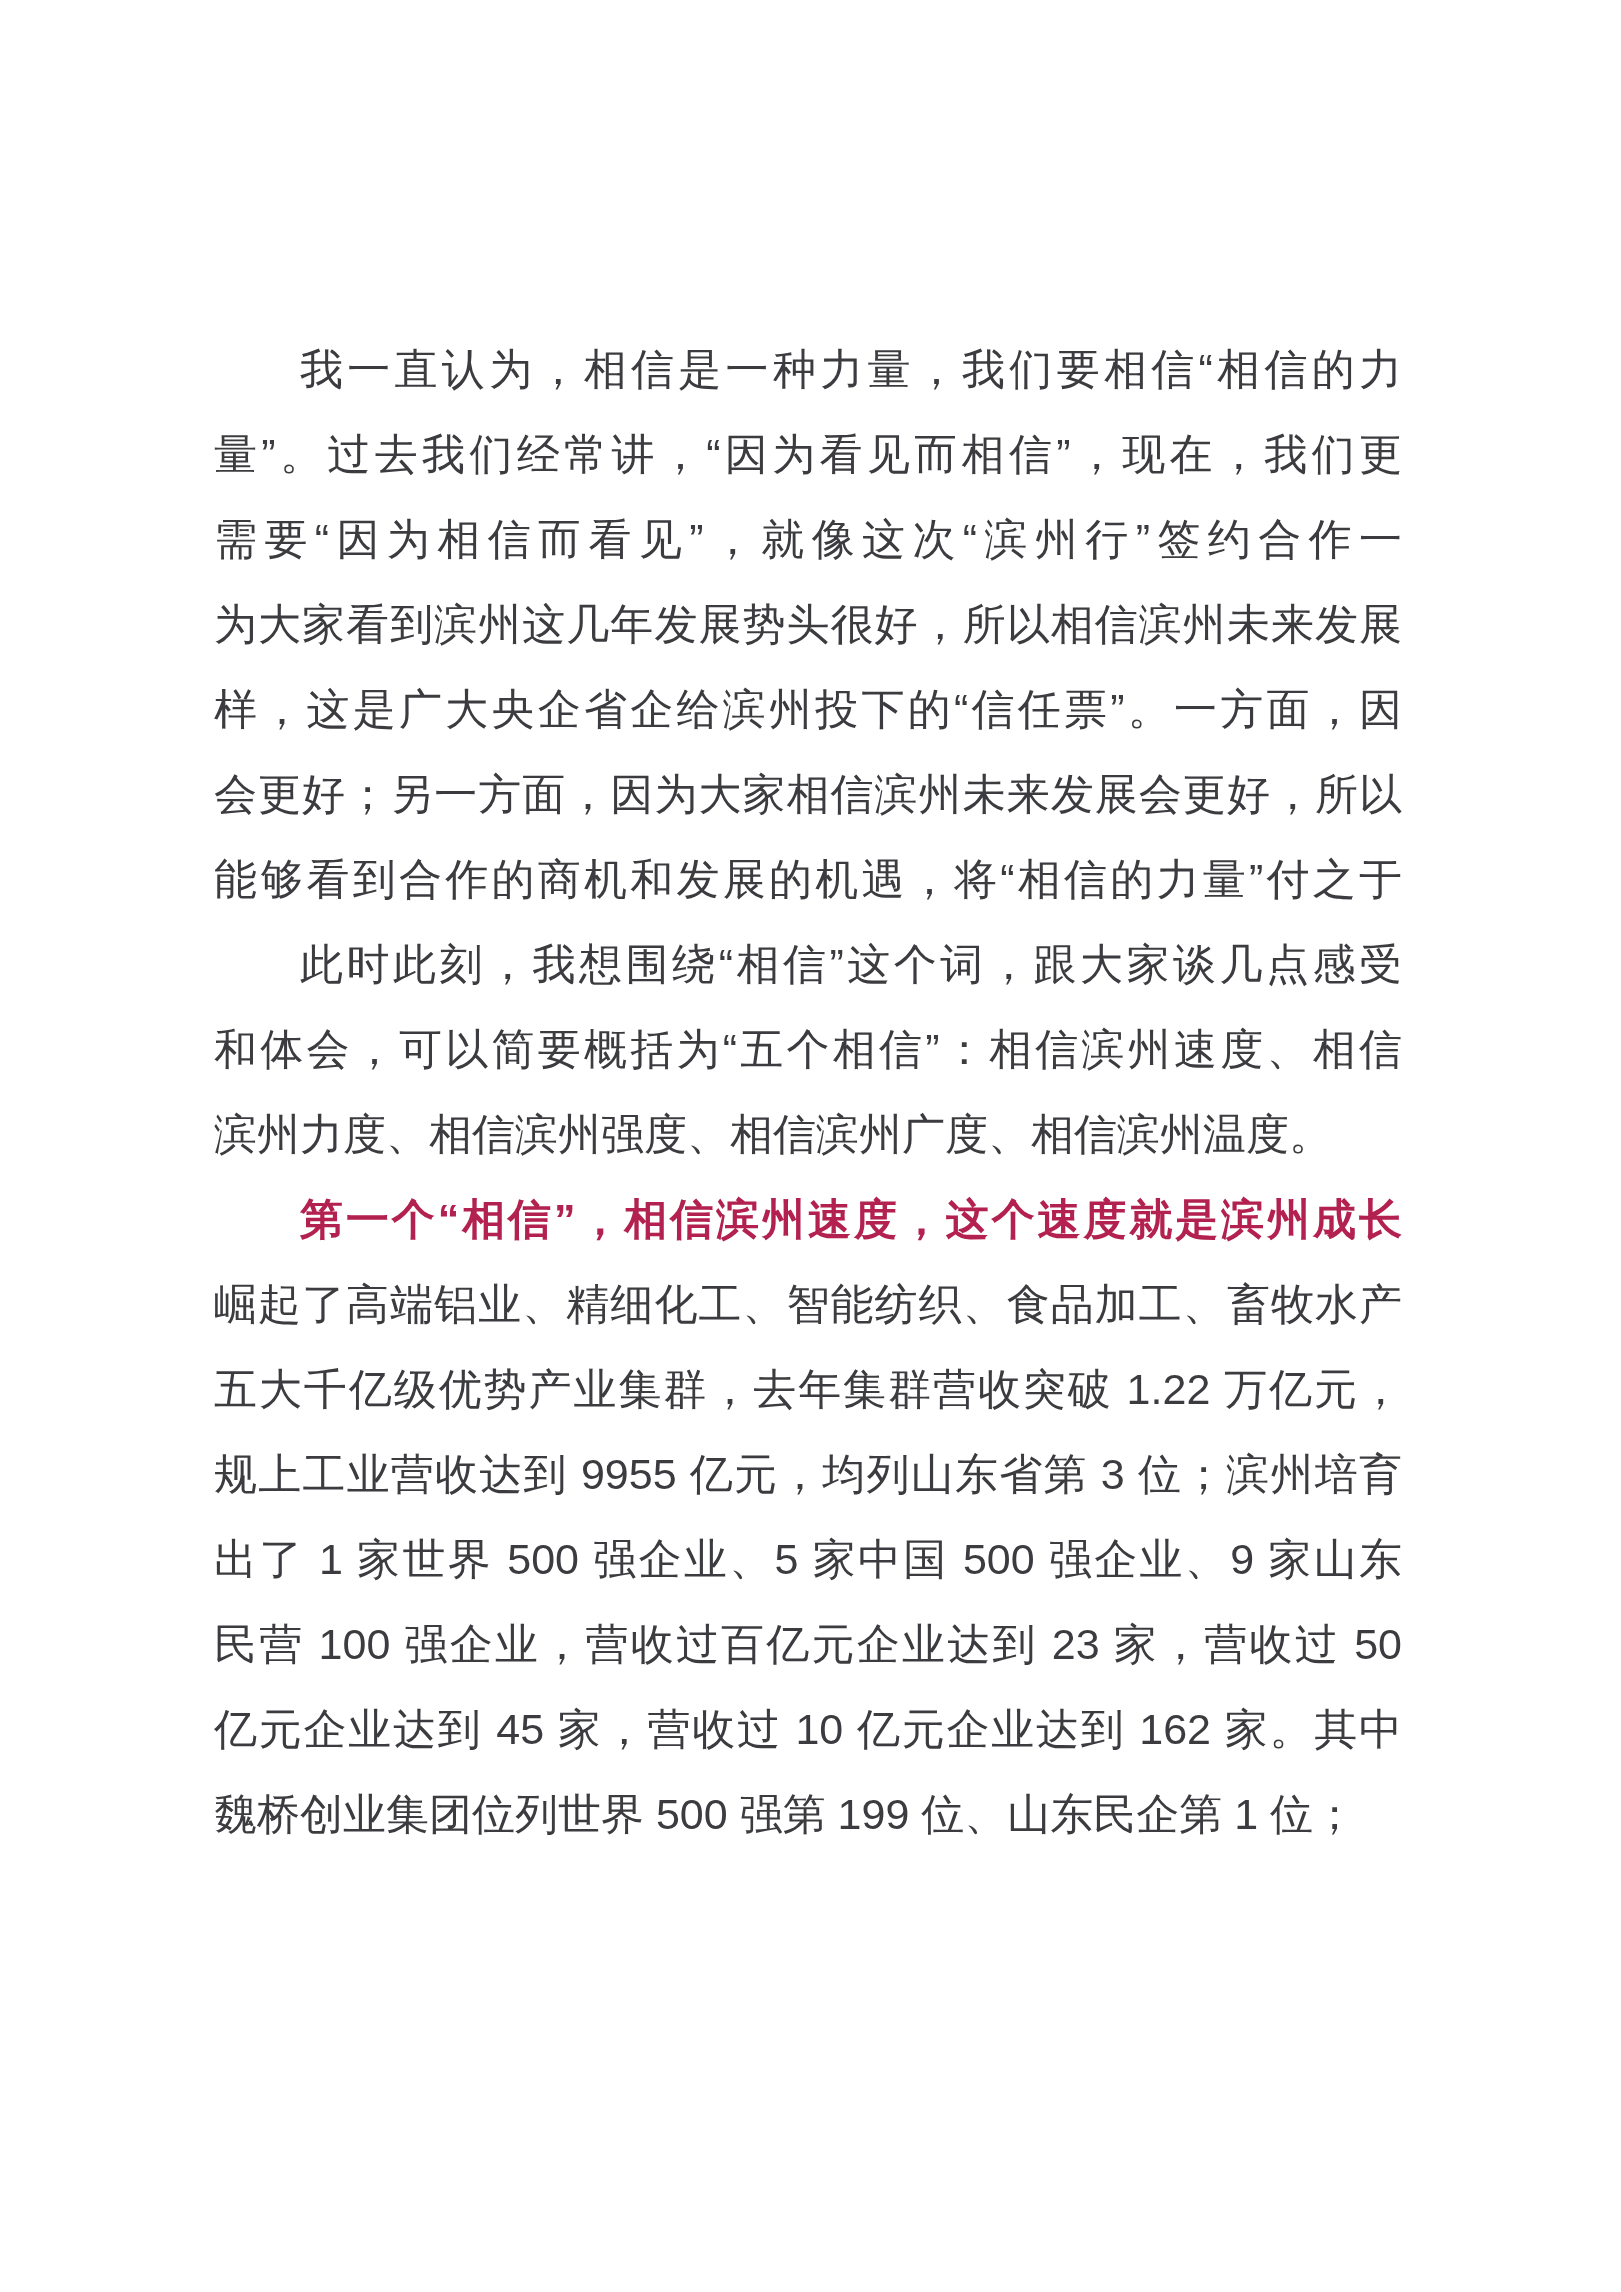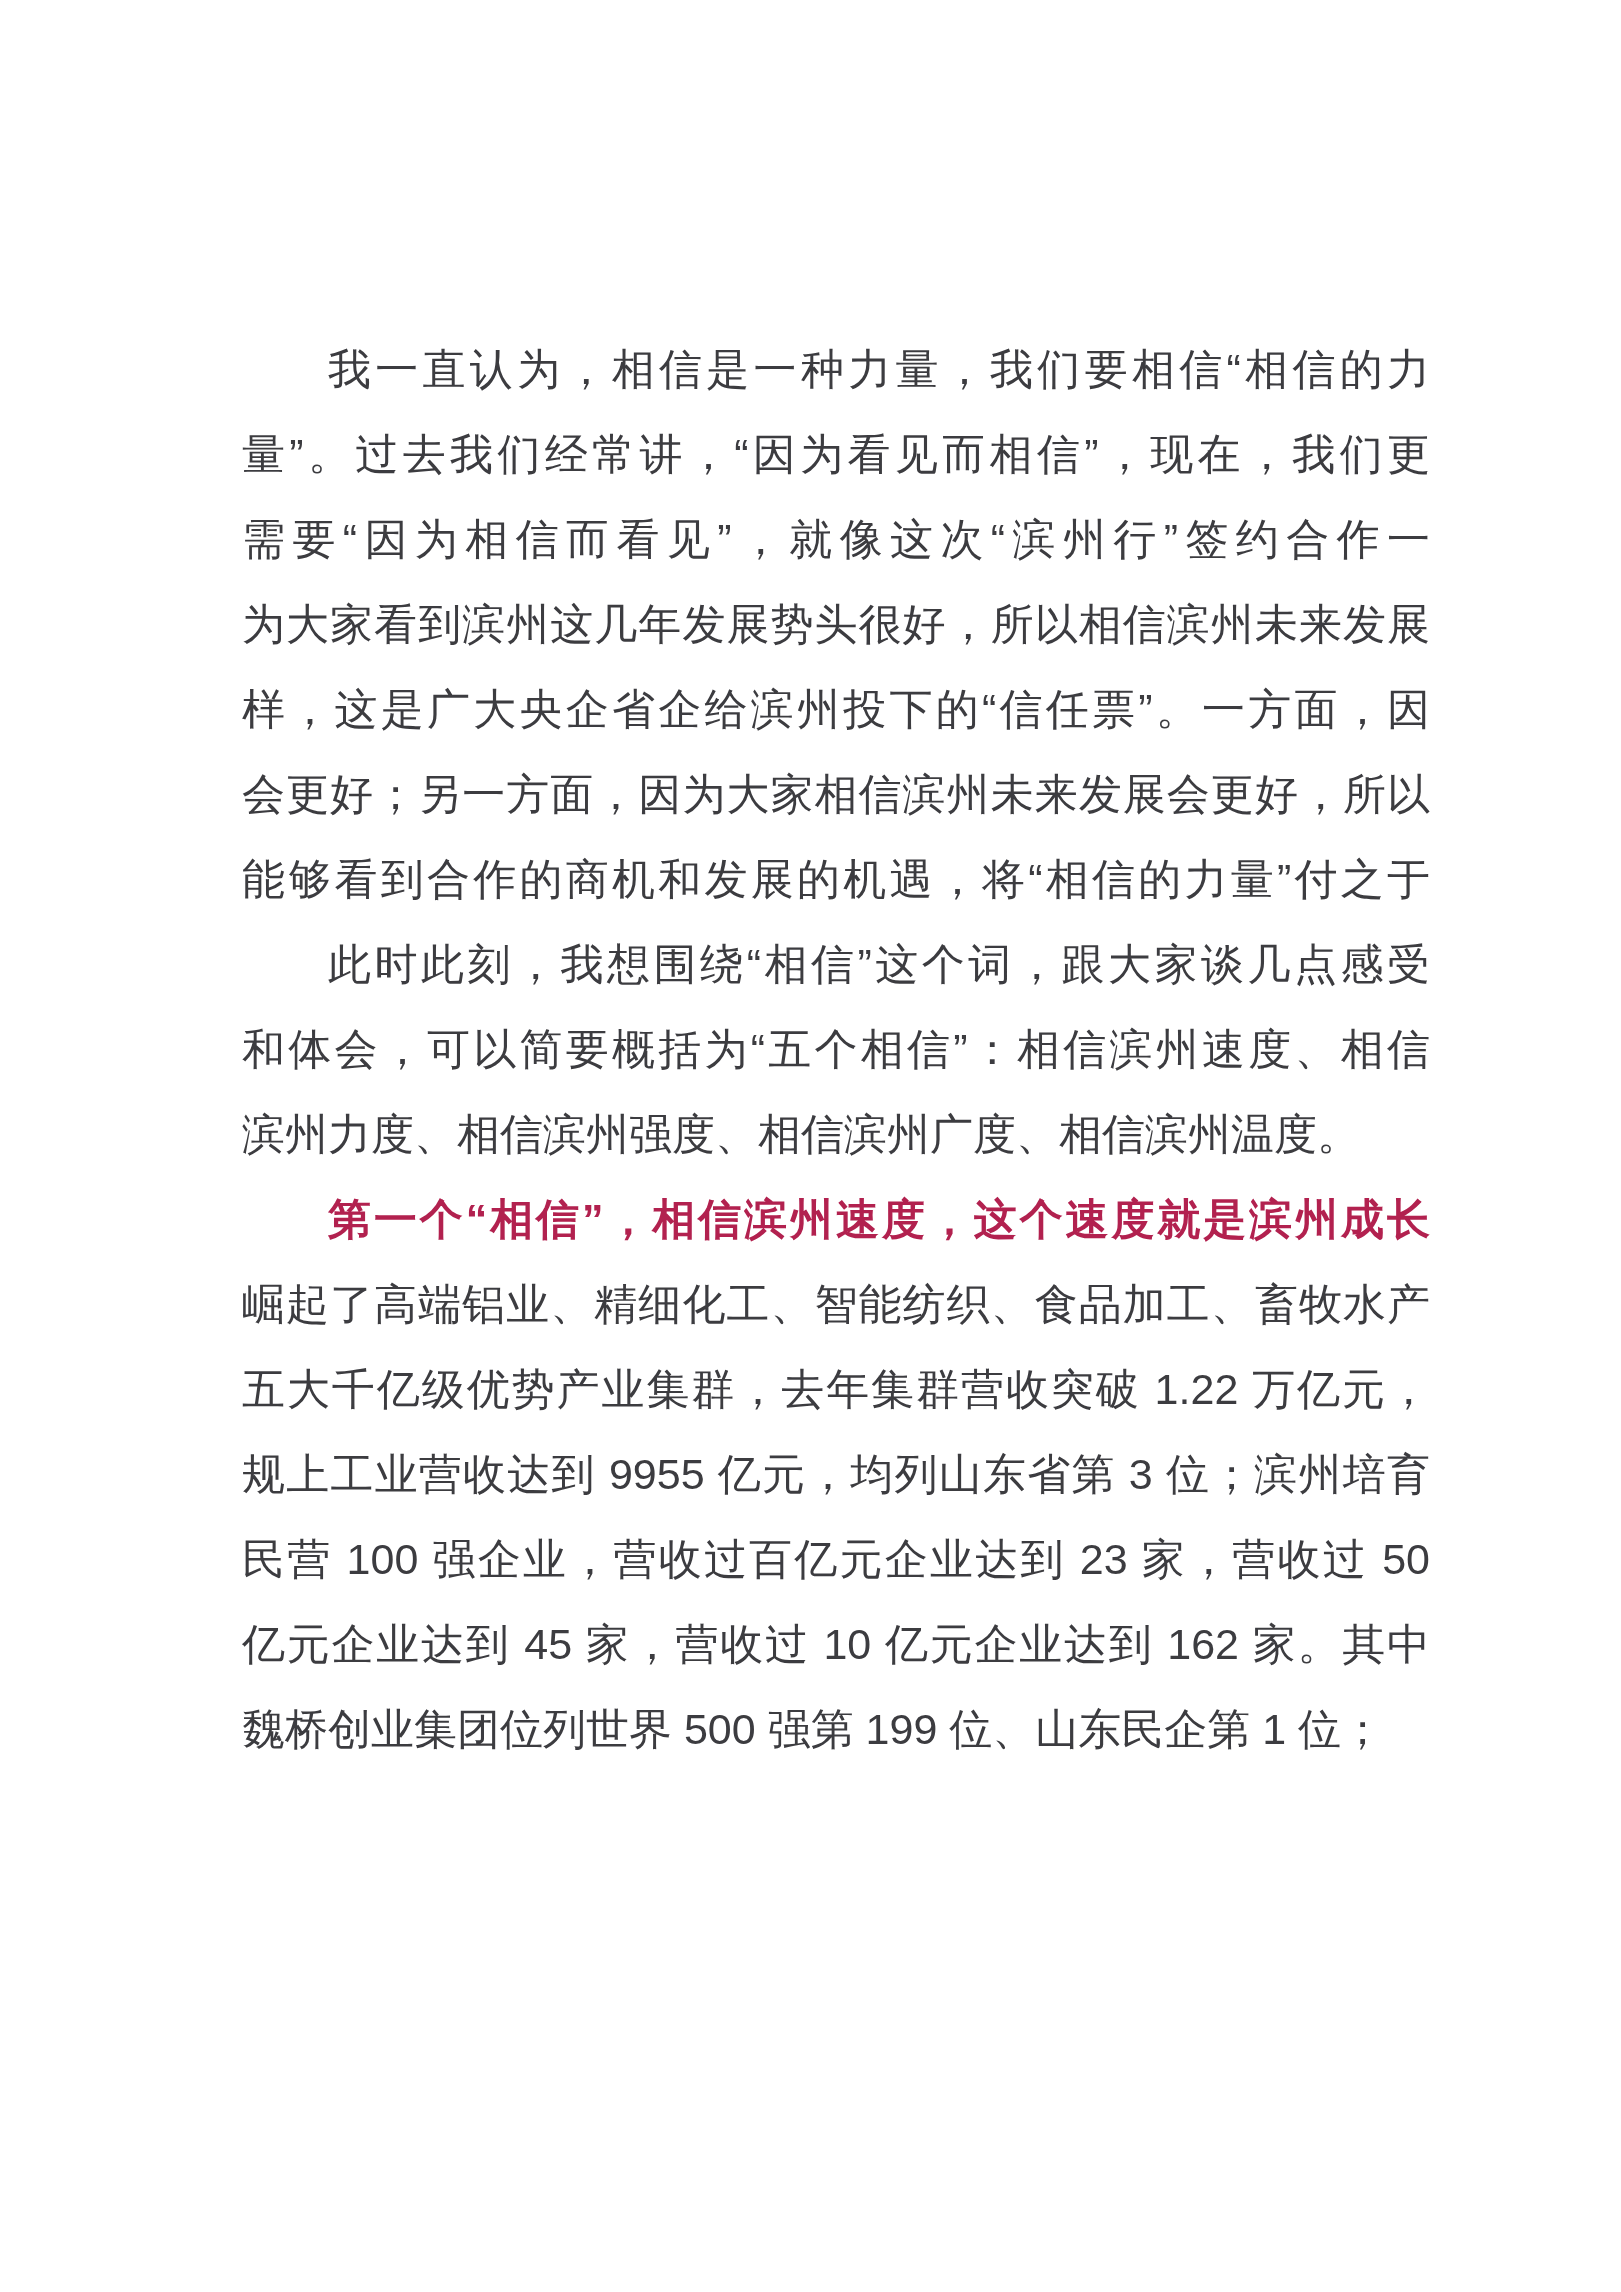--- a/index.html
+++ b/index.html
@@ -16,21 +16,20 @@
   }
   .content {
     position: absolute;
     left: 214px;
     top: 327px;
     width: 1188px;
     font-family: "Liberation Sans", sans-serif;
     font-size: 43px;
     line-height: 85px;
     color: #3c3c40;
-    margin-left: 28px;
   }
   .line {
     text-align: justify;
     text-align-last: justify;
     white-space: normal;
   }
   .line.final {
     text-align-last: left;
   }
   .line.indent {
@@ -56,19 +55,20 @@
     <div class="line">能够看到合作的商机和发展的机遇，将“相信的力量”付之于</div>
 
     <div class="line indent">此时此刻，我想围绕“相信”这个词，跟大家谈几点感受</div>
     <div class="line">和体会，可以简要概括为“五个相信”：相信滨州速度、相信</div>
     <div class="line final">滨州力度、相信滨州强度、相信滨州广度、相信滨州温度。</div>
 
     <div class="line indent red-bold">第一个“相信”，相信滨州速度，这个速度就是滨州成长</div>
     <div class="line">崛起了高端铝业、精细化工、智能纺织、食品加工、畜牧水产</div>
     <div class="line">五大千亿级优势产业集群，去年集群营收突破 1.22 万亿元，</div>
     <div class="line">规上工业营收达到 9955 亿元，均列山东省第 3 位；滨州培育</div>
+    <div class="line">出了 1 家世界 500 强企业、5 家中国 500 强企业、9 家山东</div>
     <div class="line">民营 100 强企业，营收过百亿元企业达到 23 家，营收过 50</div>
     <div class="line">亿元企业达到 45 家，营收过 10 亿元企业达到 162 家。其中</div>
     <div class="line final">魏桥创业集团位列世界 500 强第 199 位、山东民企第 1 位；</div>
 
   </div>
 </div>
 
 
 </body></html>

